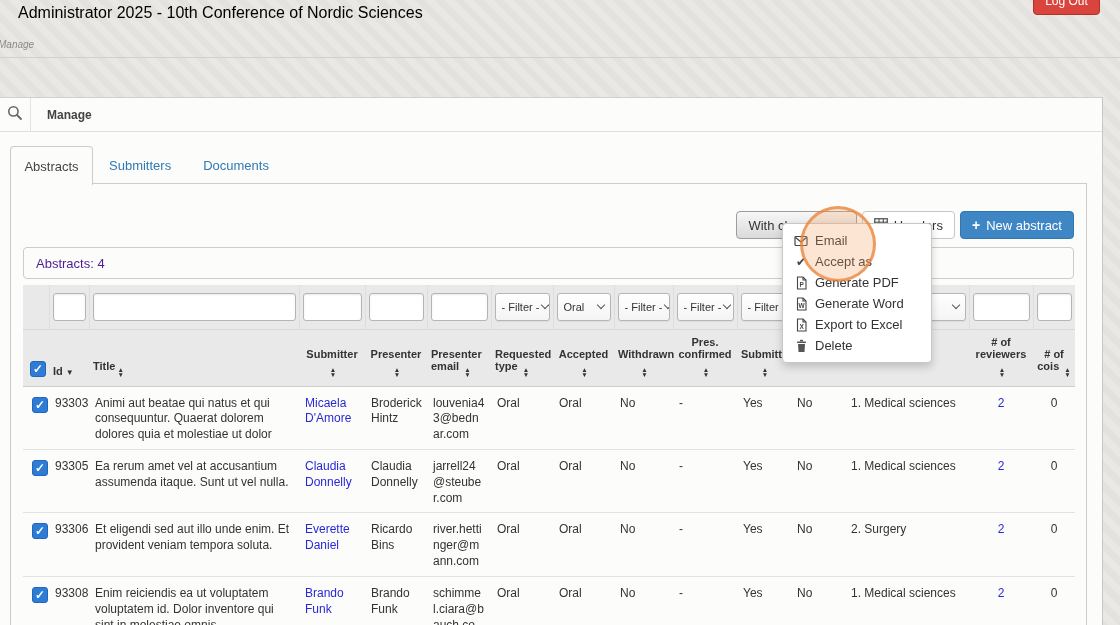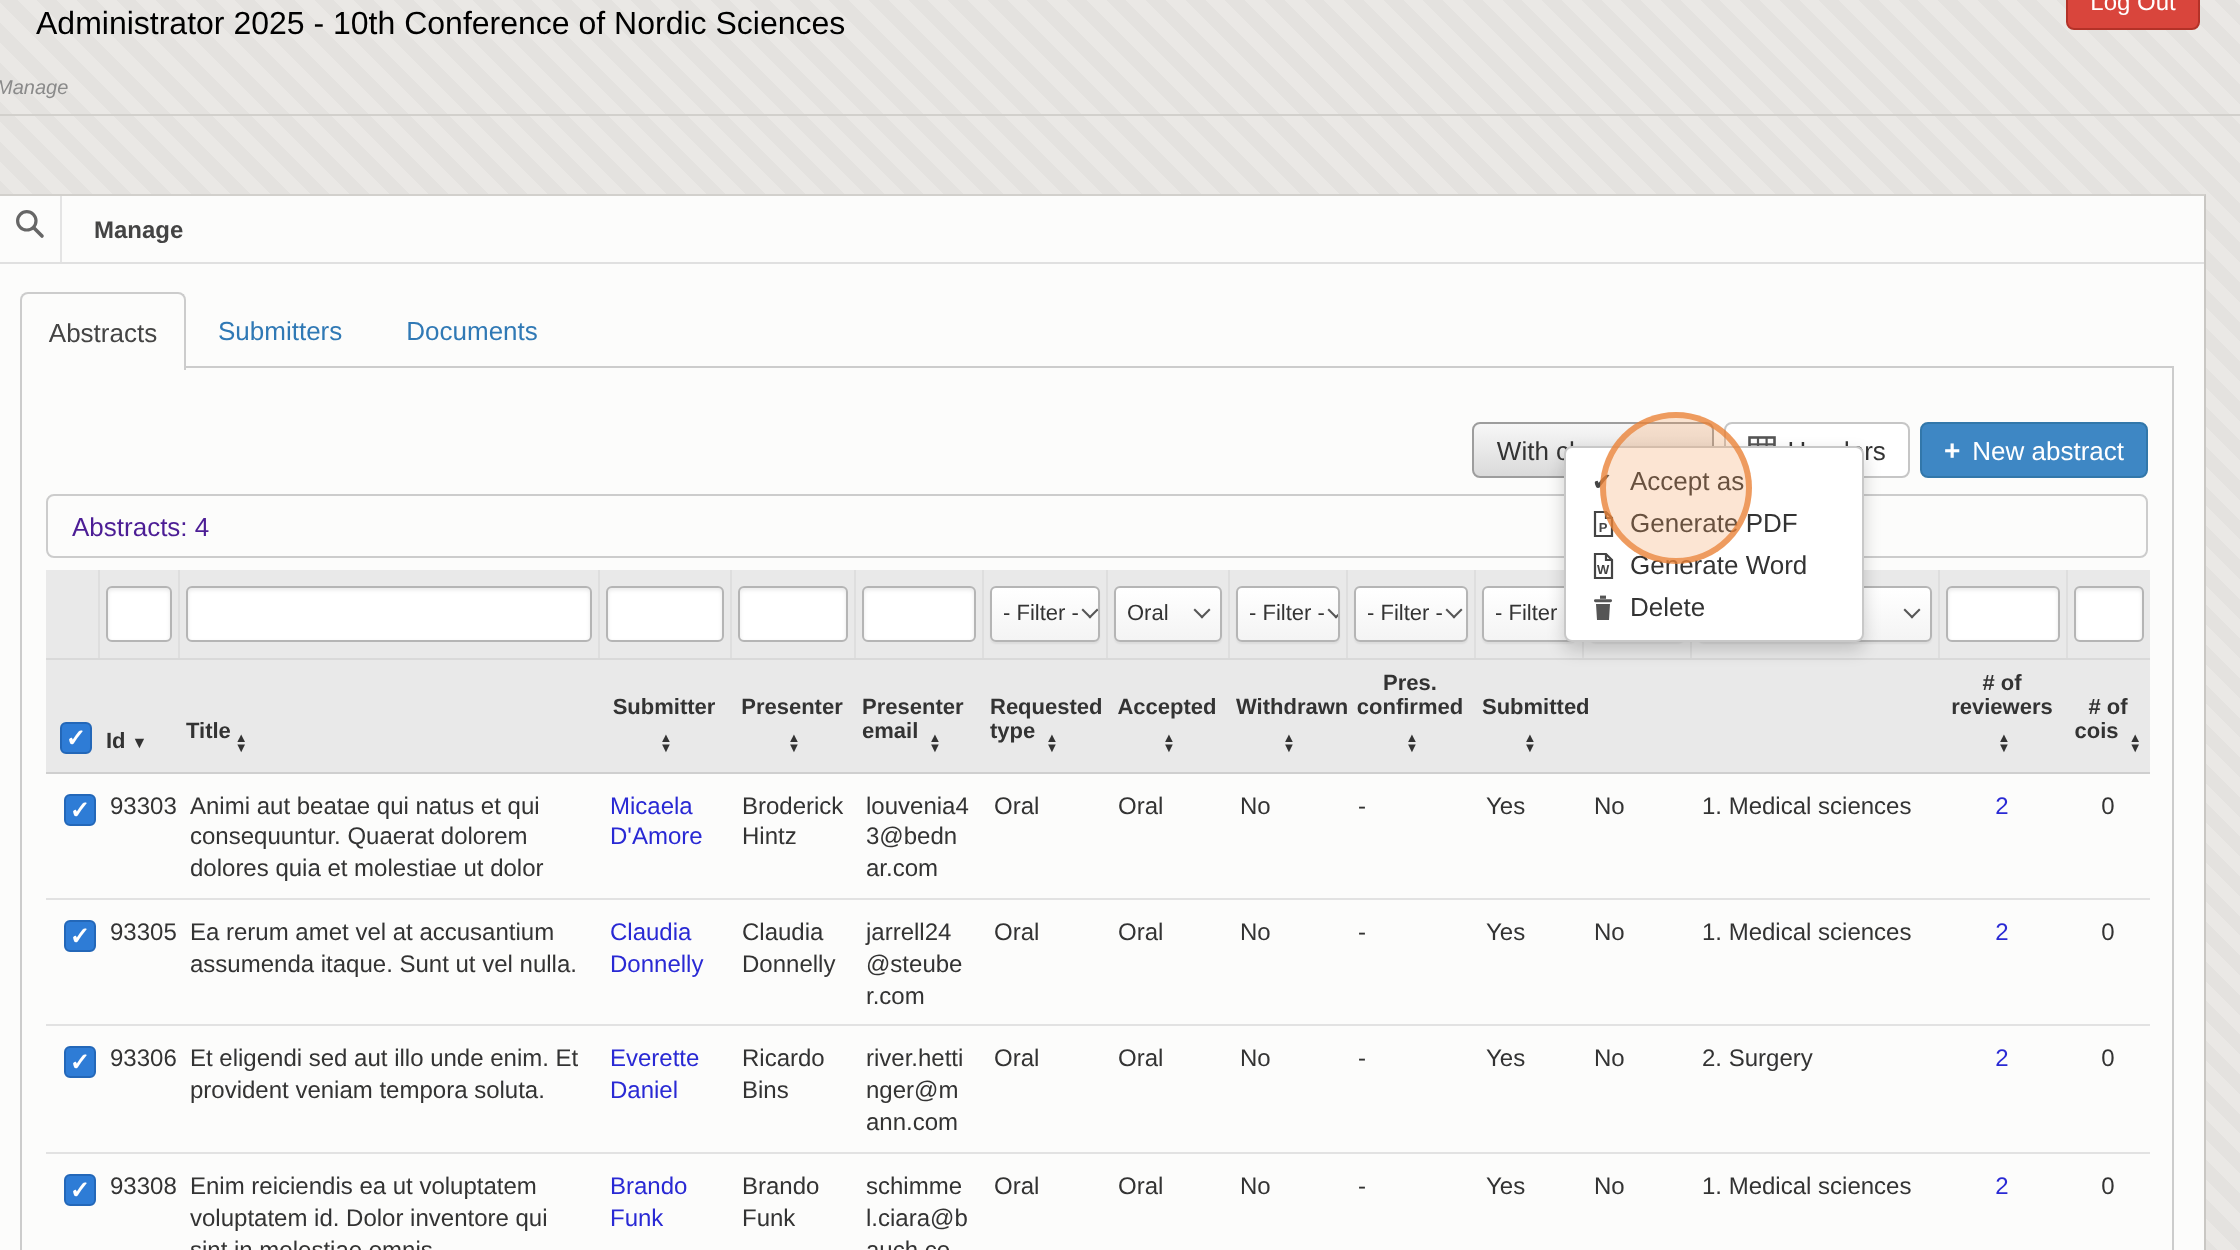--- a/index.html
+++ b/index.html
@@ -354,20 +354,29 @@
           <td class="d c">0</td>
         </tr>
       </tbody>
         </table>
     </div>
   </div>
 </div>
 
 <div class="menu">
   <div class="menu-item">
+    <span class="mi">
+      <svg width="14" height="12" viewBox="0 0 14 12">
+          <rect x="1" y="1.5" width="12" height="9" rx="1" fill="none" stroke="#444" stroke-width="1.2"></rect>
+          <path d="M1.5 2.5 L7 7 L12.5 2.5" fill="none" stroke="#444" stroke-width="1.2"></path>
+        </svg>
+    </span>
+    <span>Email</span>
+  </div>
+  <div class="menu-item">
     <span class="mi check-glyph">✔</span>
     <span>Accept as</span>
   </div>
   <div class="menu-item">
     <span class="mi">
       <svg width="13" height="14" viewBox="0 0 13 14">
           <path d="M2.5 1 h5.5 l3 3 v9 h-8.5 z" fill="none" stroke="#444" stroke-width="1.1"></path>
           <path d="M8 1 v3 h3" fill="none" stroke="#444" stroke-width="1.1"></path>
           <text x="6.6" y="11" font-size="6.5" font-weight="bold" fill="#444" text-anchor="middle" font-family="Liberation Sans, sans-serif">P</text>
         </svg>
@@ -380,20 +389,30 @@
           <path d="M2.5 1 h5.5 l3 3 v9 h-8.5 z" fill="none" stroke="#444" stroke-width="1.1"></path>
           <path d="M8 1 v3 h3" fill="none" stroke="#444" stroke-width="1.1"></path>
           <text x="6.6" y="11" font-size="6.5" font-weight="bold" fill="#444" text-anchor="middle" font-family="Liberation Sans, sans-serif">W</text>
         </svg>
     </span>
     <span>Generate Word</span>
   </div>
   <div class="menu-item">
     <span class="mi">
       <svg width="13" height="14" viewBox="0 0 13 14">
+          <path d="M2.5 1 h5.5 l3 3 v9 h-8.5 z" fill="none" stroke="#444" stroke-width="1.1"></path>
+          <path d="M8 1 v3 h3" fill="none" stroke="#444" stroke-width="1.1"></path>
+          <text x="6.6" y="11" font-size="6.5" font-weight="bold" fill="#444" text-anchor="middle" font-family="Liberation Sans, sans-serif">X</text>
+        </svg>
+    </span>
+    <span>Export to Excel</span>
+  </div>
+  <div class="menu-item">
+    <span class="mi">
+      <svg width="13" height="14" viewBox="0 0 13 14">
           <rect x="5" y="0.8" width="3" height="1.6" fill="#555"></rect>
           <rect x="2" y="2.6" width="9" height="1.5" rx="0.7" fill="#555"></rect>
           <path d="M3 5 h7 l-0.5 8 h-6 z" fill="#555"></path>
         </svg>
     </span>
     <span>Delete</span>
   </div>
 </div>
 
 <div class="annot-circle"></div>

